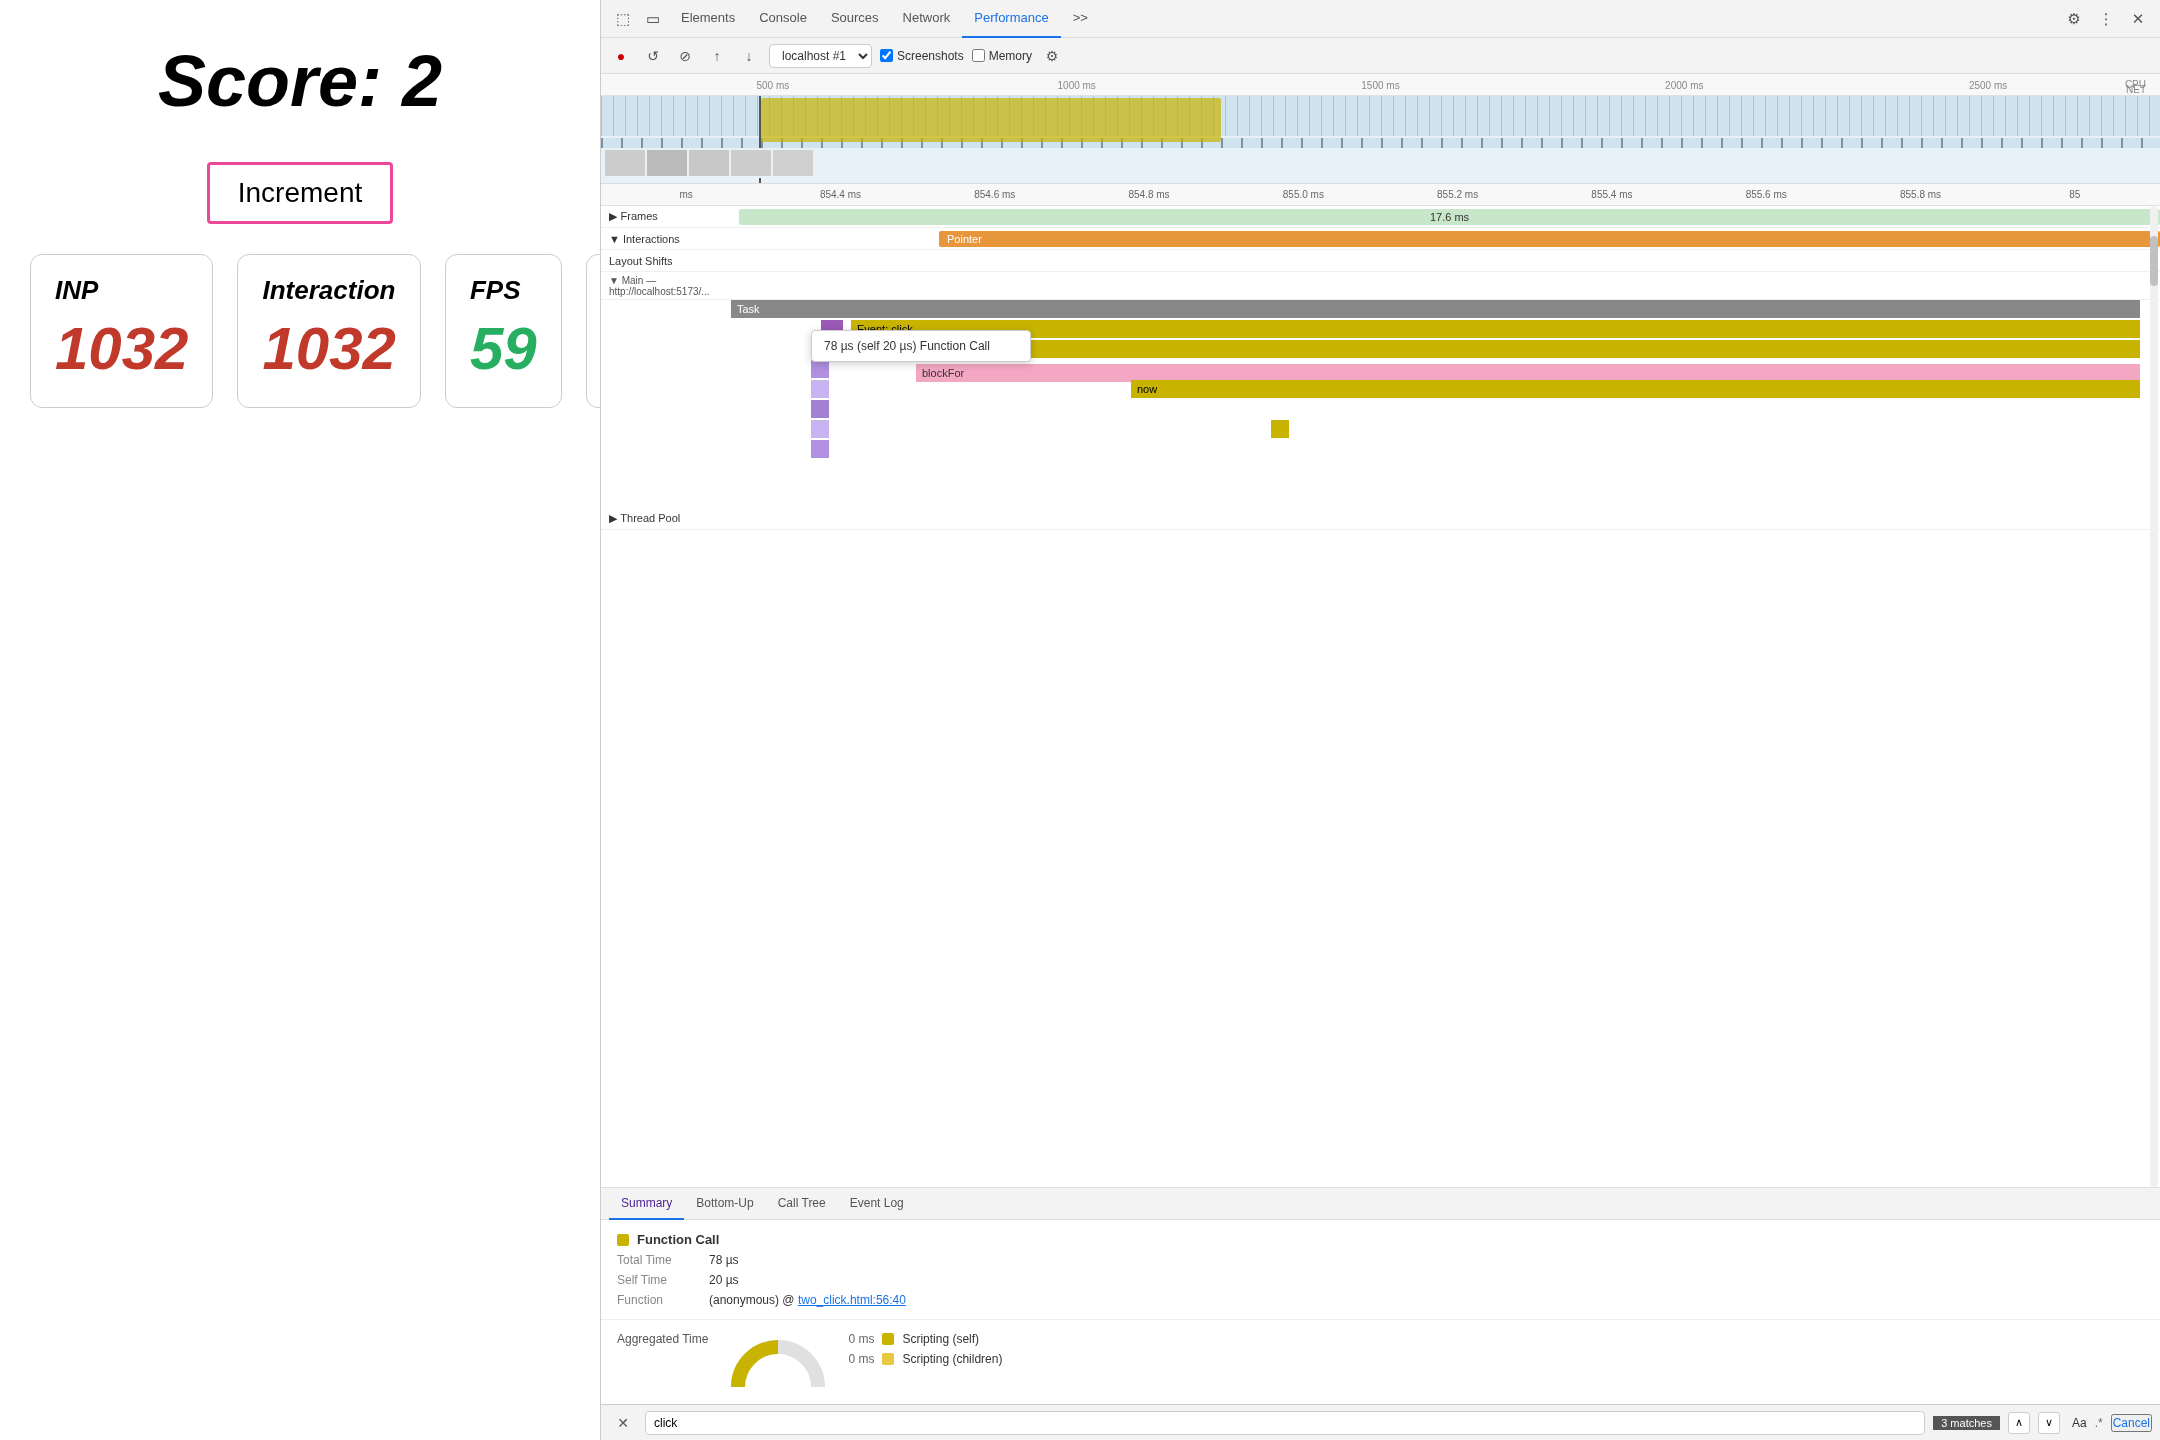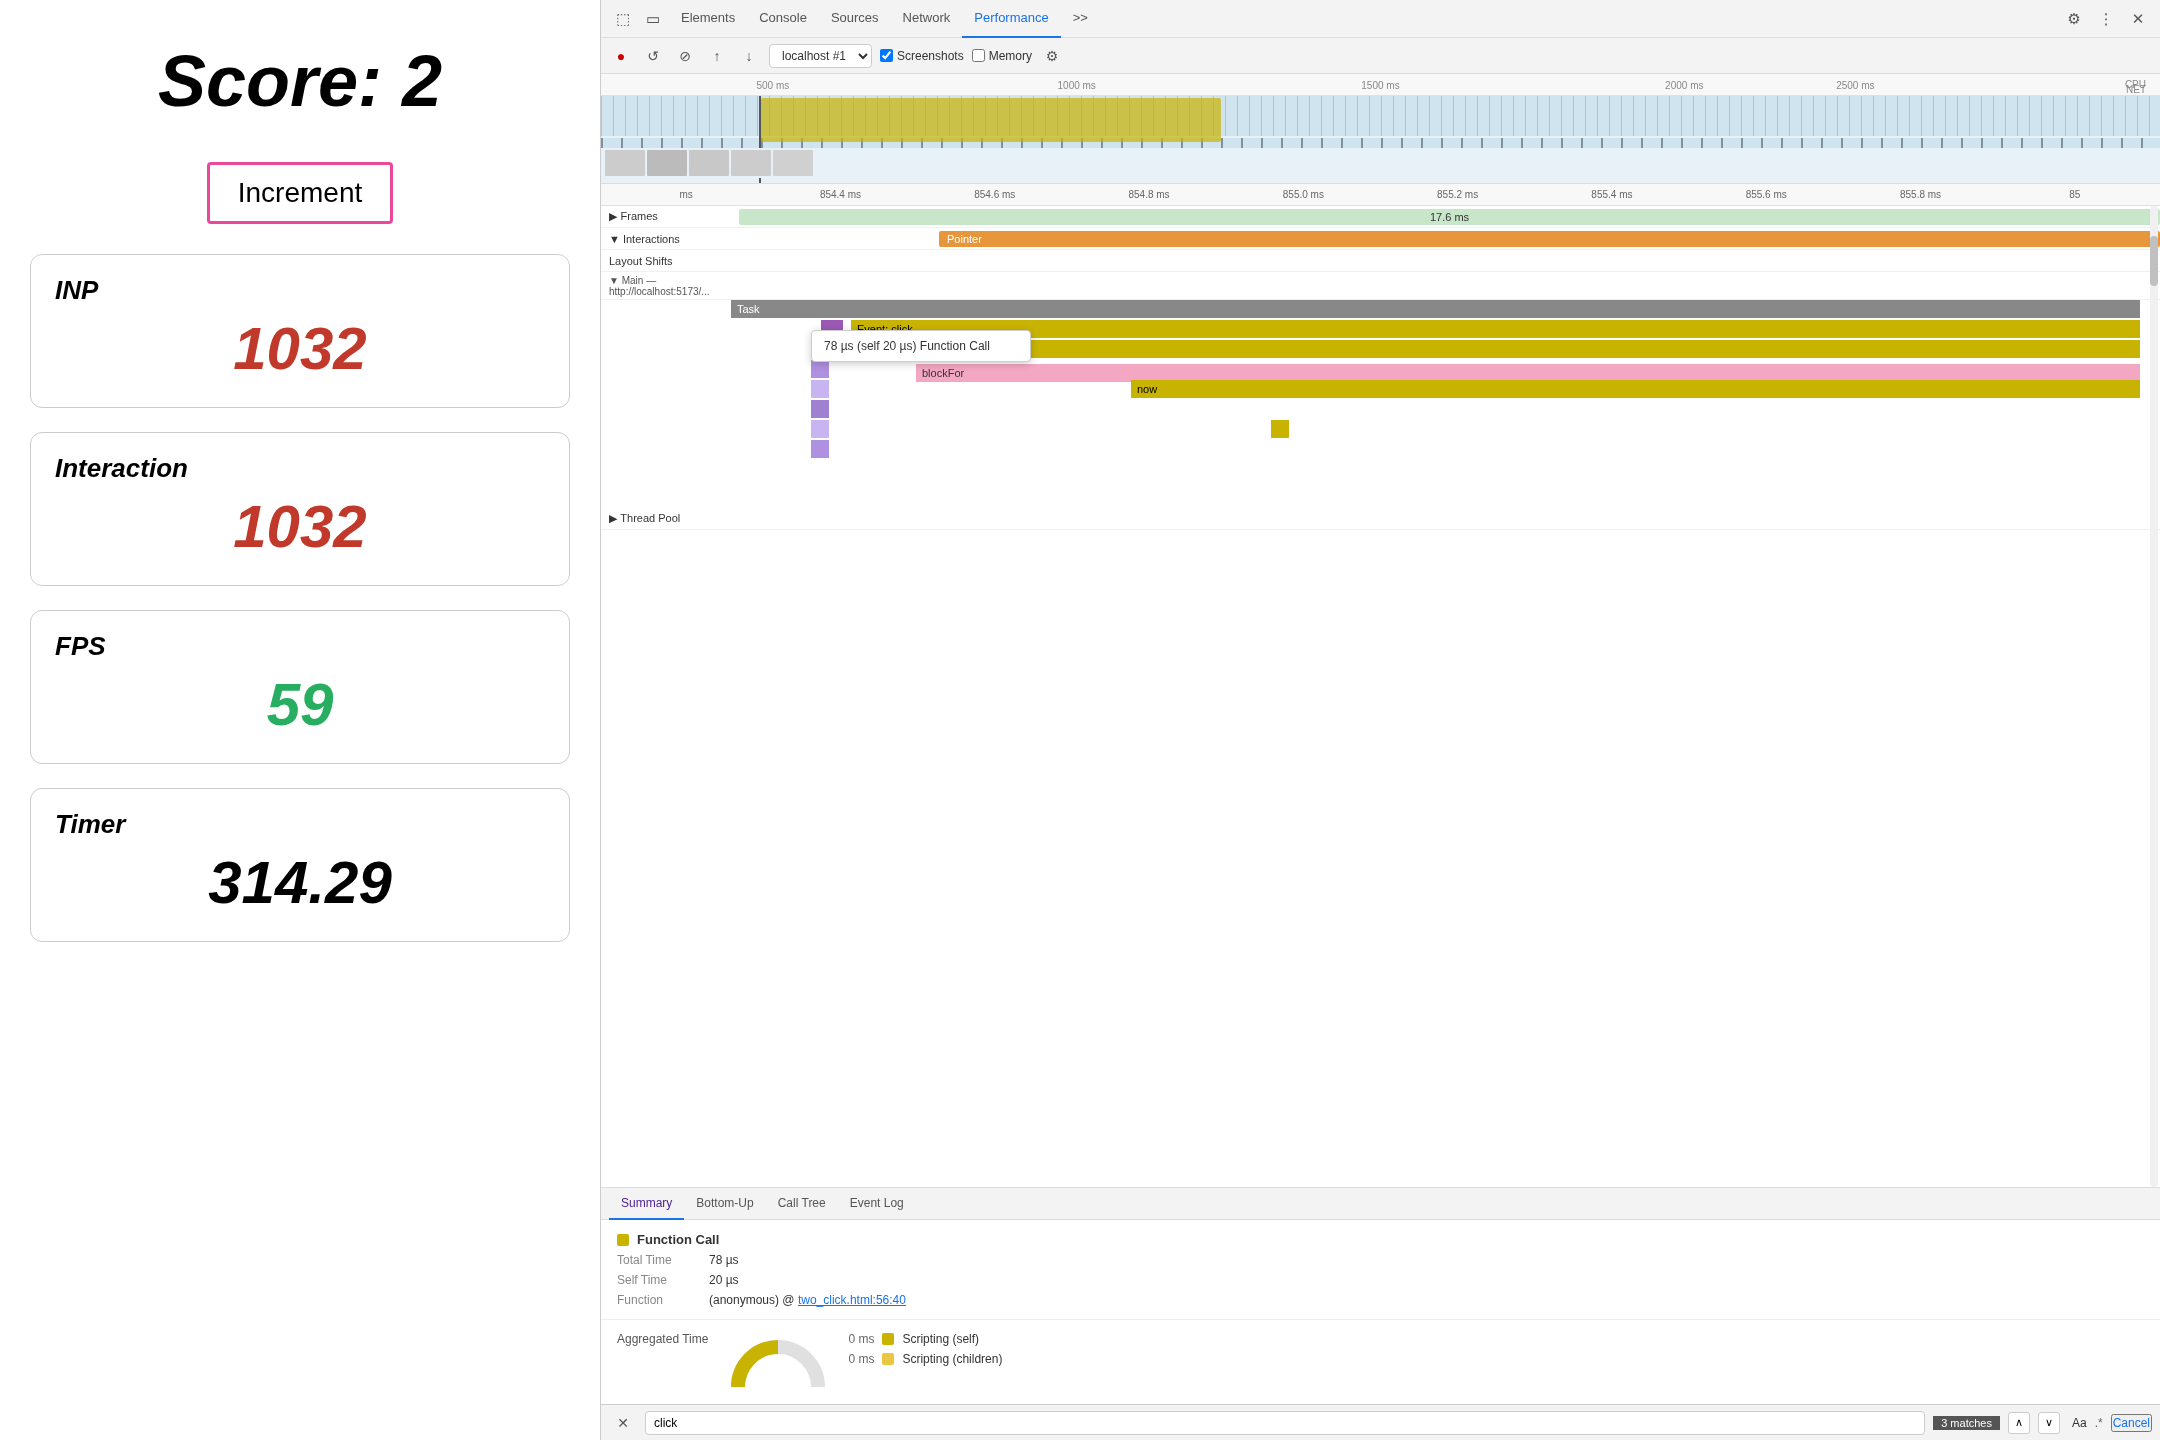--- a/index.html
+++ b/index.html
@@ -423,21 +423,21 @@
       font-size: 12px;
     }
   </style>
 </head>
 <body>
 
 <div id="left-panel">
   <div id="score-display">Score: 2</div>
   <button id="increment-btn">Increment</button>
 
-  <div id="metrics-container" style="width:100%;display:flex;flex-direction:column;gap:24px;">
+  <div id="metrics-container" style="width:100%;display:flex;gap:24px;">
       <div class="metric-card">
     <div class="metric-label">INP</div>
     <div class="metric-value red">1032</div>
   </div>
       <div class="metric-card">
     <div class="metric-label">Interaction</div>
     <div class="metric-value red">1032</div>
   </div>
       <div class="metric-card">
     <div class="metric-label">FPS</div>
@@ -496,21 +496,21 @@
     <div id="timeline-ruler" style="position:relative;height:22px;background:#f8f8f8;border-bottom:1px solid #e0e0e0;display:flex;align-items:center;padding:0 8px;">
       <span style="position:absolute;right:14px;font-size:10px;color:#888;">CPU</span>
       <span style="position:absolute;right:14px;top:10px;font-size:10px;color:#888;">NET</span>
     </div>
 
     <div id="timeline-ruler-ticks" style="position:absolute;top:0;left:0;right:0;height:22px;display:flex;align-items:center;padding:0 20px;">
         <span style="flex: 1 1 0%; text-align: center; font-size: 10px; color: rgb(136, 136, 136);">500 ms</span>
         <span style="flex: 1 1 0%; text-align: center; font-size: 10px; color: rgb(136, 136, 136);">1000 ms</span>
         <span style="flex: 1 1 0%; text-align: center; font-size: 10px; color: rgb(136, 136, 136);">1500 ms</span>
         <span style="flex: 1 1 0%; text-align: center; font-size: 10px; color: rgb(136, 136, 136);">2000 ms</span>
-        <span style="flex: 1 1 0%; font-size: 10px; color: rgb(136, 136, 136);">2500 ms</span>
+        <span style="flex: 1 1 0%; text-align: center; font-size: 10px; color: rgb(136, 136, 136);">2500 ms</span>
       </div>
     <div id="timeline-content" style="position:relative;height:88px;background:#e8f0f8;">
       <div style="position:absolute;top:0;left:0;right:0;height:40px;background:repeating-linear-gradient(90deg,#a8c4d8 0px,#a8c4d8 1px,#d0e4f0 1px,#d0e4f0 12px);"></div>
       <div style="position:absolute;top:42px;left:0;right:0;height:10px;background:repeating-linear-gradient(90deg,#8090a0 0px,#8090a0 2px,#d0e4f0 2px,#d0e4f0 20px);"></div>
 
       <div style="position:absolute;top:2px;left:160px;width:460px;height:44px;background:#c8b400;opacity:0.7;border-radius:2px;"></div>
 
       <div style="position:absolute;top:0;left:158px;width:2px;height:88px;background:#555;"></div>
 
       <div style="position:absolute;top:52px;left:0;right:0;height:30px;background:#e8f0f8;display:flex;gap:2px;padding:2px 4px;overflow:hidden;">

